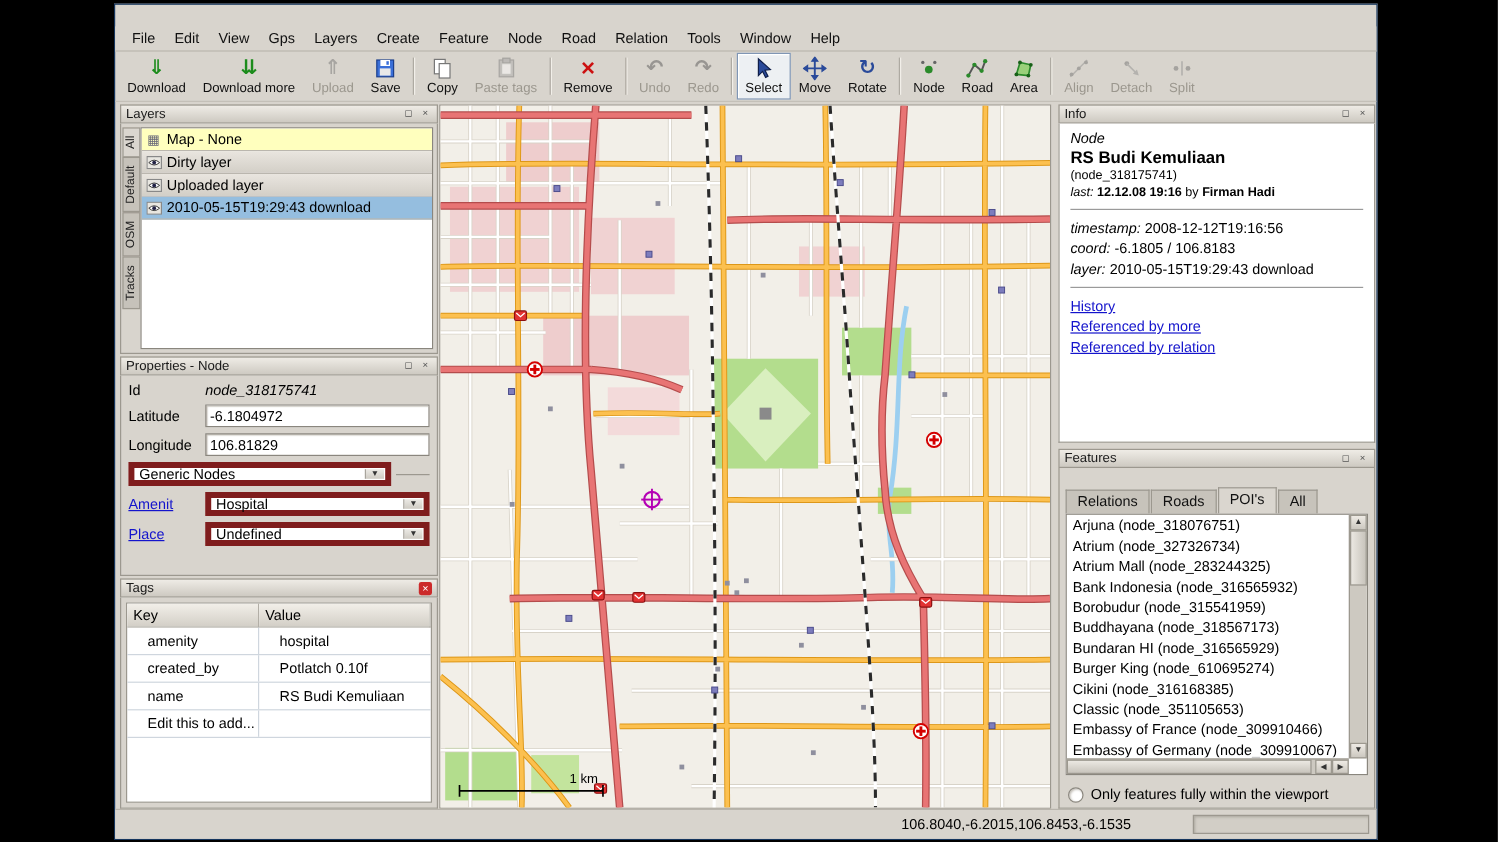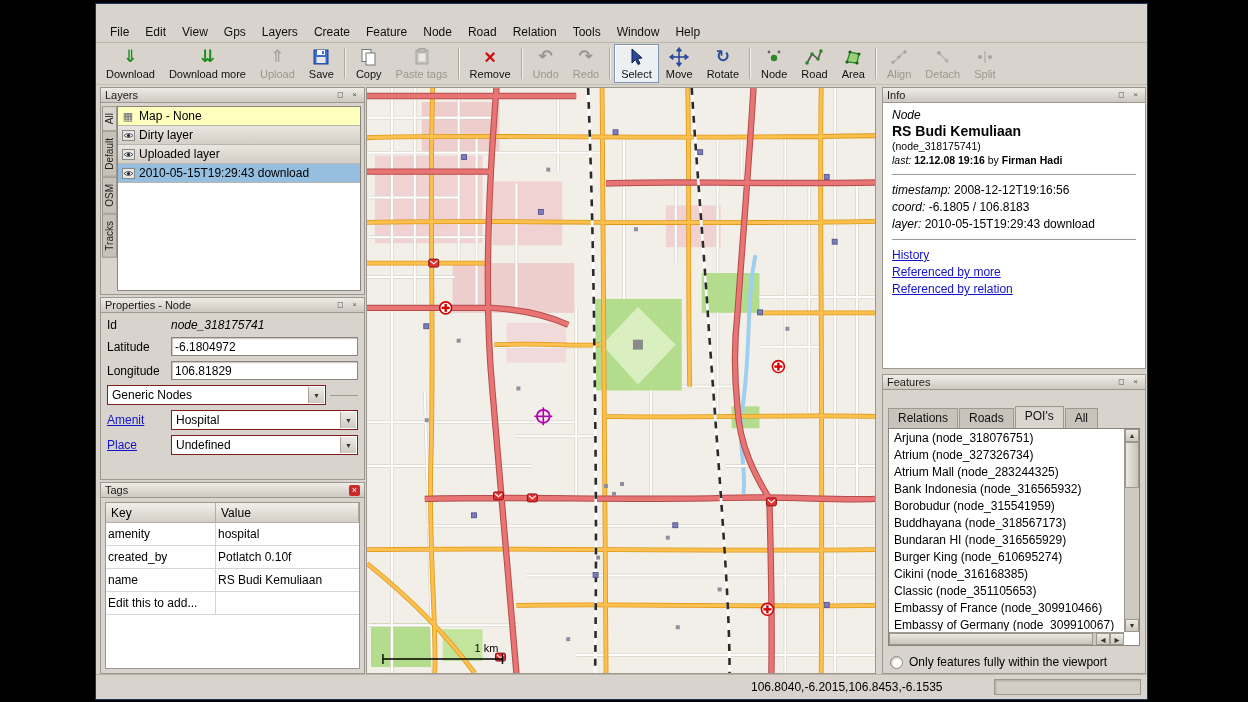--- a/index.html
+++ b/index.html
@@ -62,38 +62,38 @@
   .layer-icon { width:14px; display:flex; justify-content:center; }
   .layer-label { white-space:nowrap; overflow:hidden; }
 
   
   .props-body { padding:5px 6px 0 6px; }
   .prop-row { display:flex; align-items:center; margin-bottom:5px; }
   .prop-label { width:64px; font-size:12px; color:#000; }
   .prop-static { font-size:12px;font-style:italic; }
   .prop-input { flex:1; height:19px; font-size:12px; border:1px solid #8a867e; background:#fff;
     padding:0 3px; font-family:inherit; box-shadow:inset 1px 1px 1px #c8c4bc; }
-  .combo { height:20px; background:#fff; border:1px solid #7f1d1d; display:flex; align-items:center;
+  .combo { height:20px; background:#fff; border:5px solid #7f1d1d; display:flex; align-items:center;
     flex:1; position:relative; padding-left:4px; font-size:12px; }
   .combo-arrow { position:absolute; right:1px; top:1px; bottom:1px; width:16px; color:#333;
     background:linear-gradient(#eceae5,#cfcbc3); border-left:1px solid #a8a49c;
     display:flex; align-items:center; justify-content:center; font-size:7px; }
   .combo-arrow::before { content:"▼"; }
   .prop-link { width:64px; font-size:12px; color:#1414cc; text-decoration:underline; }
   .prop-line { width:28px; border-top:1px solid #9c988f; margin-left:4px; }
 
   
   #tags-table { position:absolute; left:4px; top:4px; right:4px; bottom:4px; background:#fff;
     border:1px solid #9c988f; overflow:hidden; }
   .tag-hrow { display:flex; height:20px; }
   .tag-th { background:linear-gradient(#f2efe9,#d3cfc7); border-right:1px solid #b2aea6;
     border-bottom:1px solid #b2aea6; font-size:12px; display:flex; align-items:center; padding-left:5px; }
   .tag-th:first-child { width:110px; } .tag-th:last-child { flex:1; }
   .tag-row { display:flex; height:23px; border-bottom:1px solid #cfd6de; }
-  .tag-td { font-size:12px; padding:4px 2px; white-space:nowrap; overflow:hidden; }
+  .tag-td { font-size:12px; padding:4px 17px; white-space:nowrap; overflow:hidden; }
   .tag-td.key { width:110px; border-right:1px solid #cfd6de; }
   .tag-td.val { flex:1; }
 
   
   #map { position:absolute; left:270px; top:83px; width:510px; height:587px;
     border:1px solid #9c988f; background:#f2efe8; }
   #map svg { display:block; width:100%; height:100%; }
 
   
   #info-body { position:absolute; left:0; right:0; top:16px; bottom:0; background:#fff;

